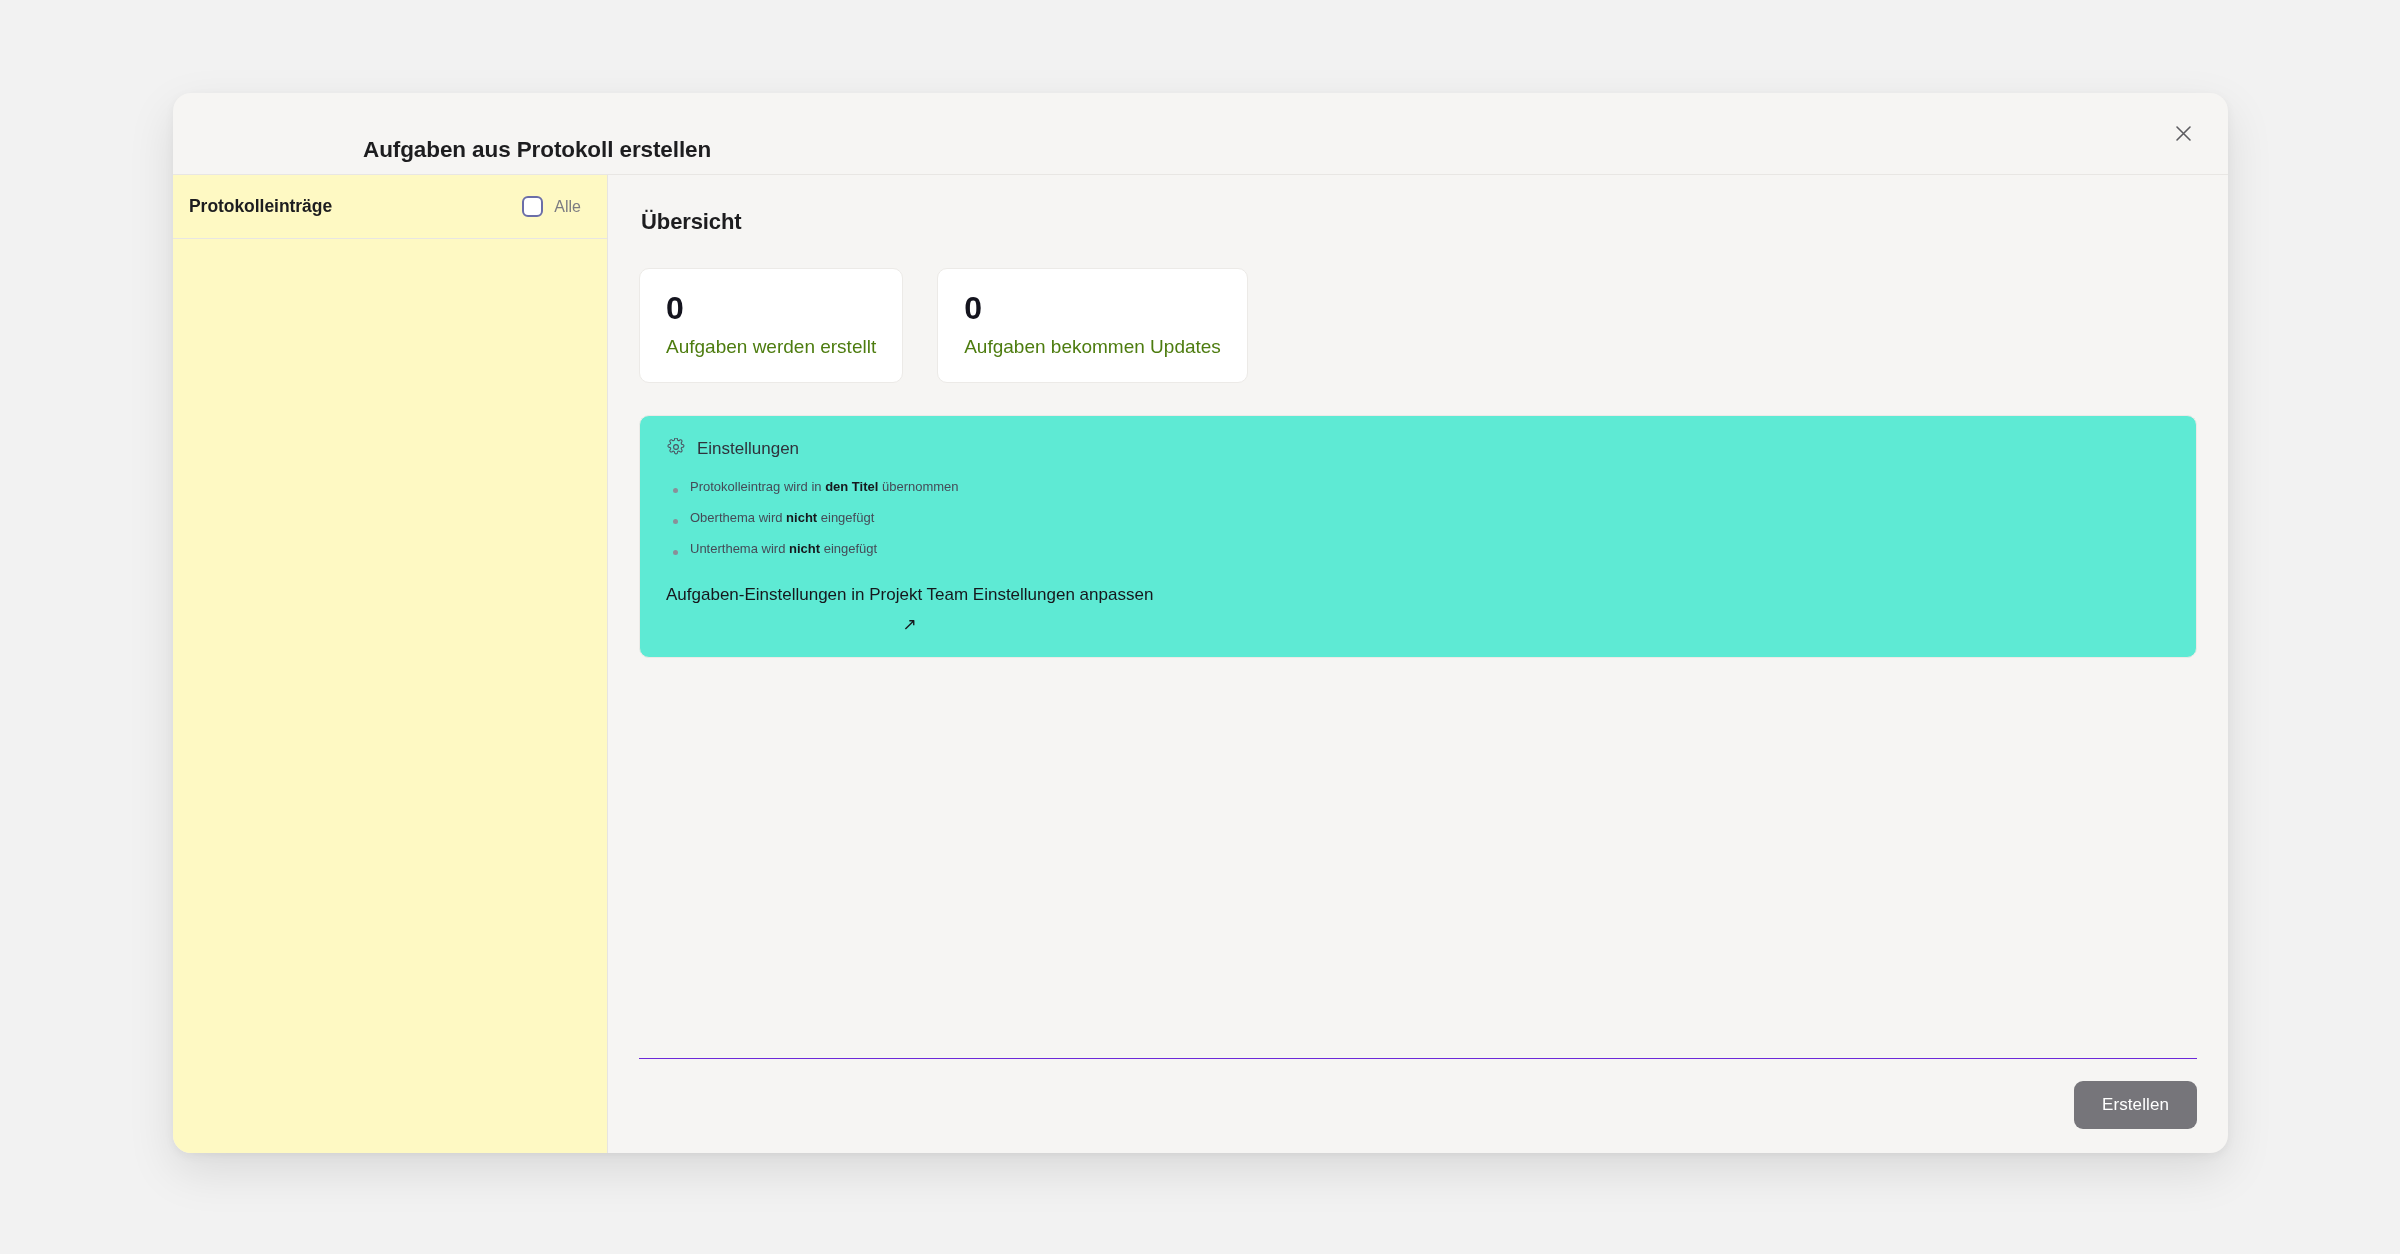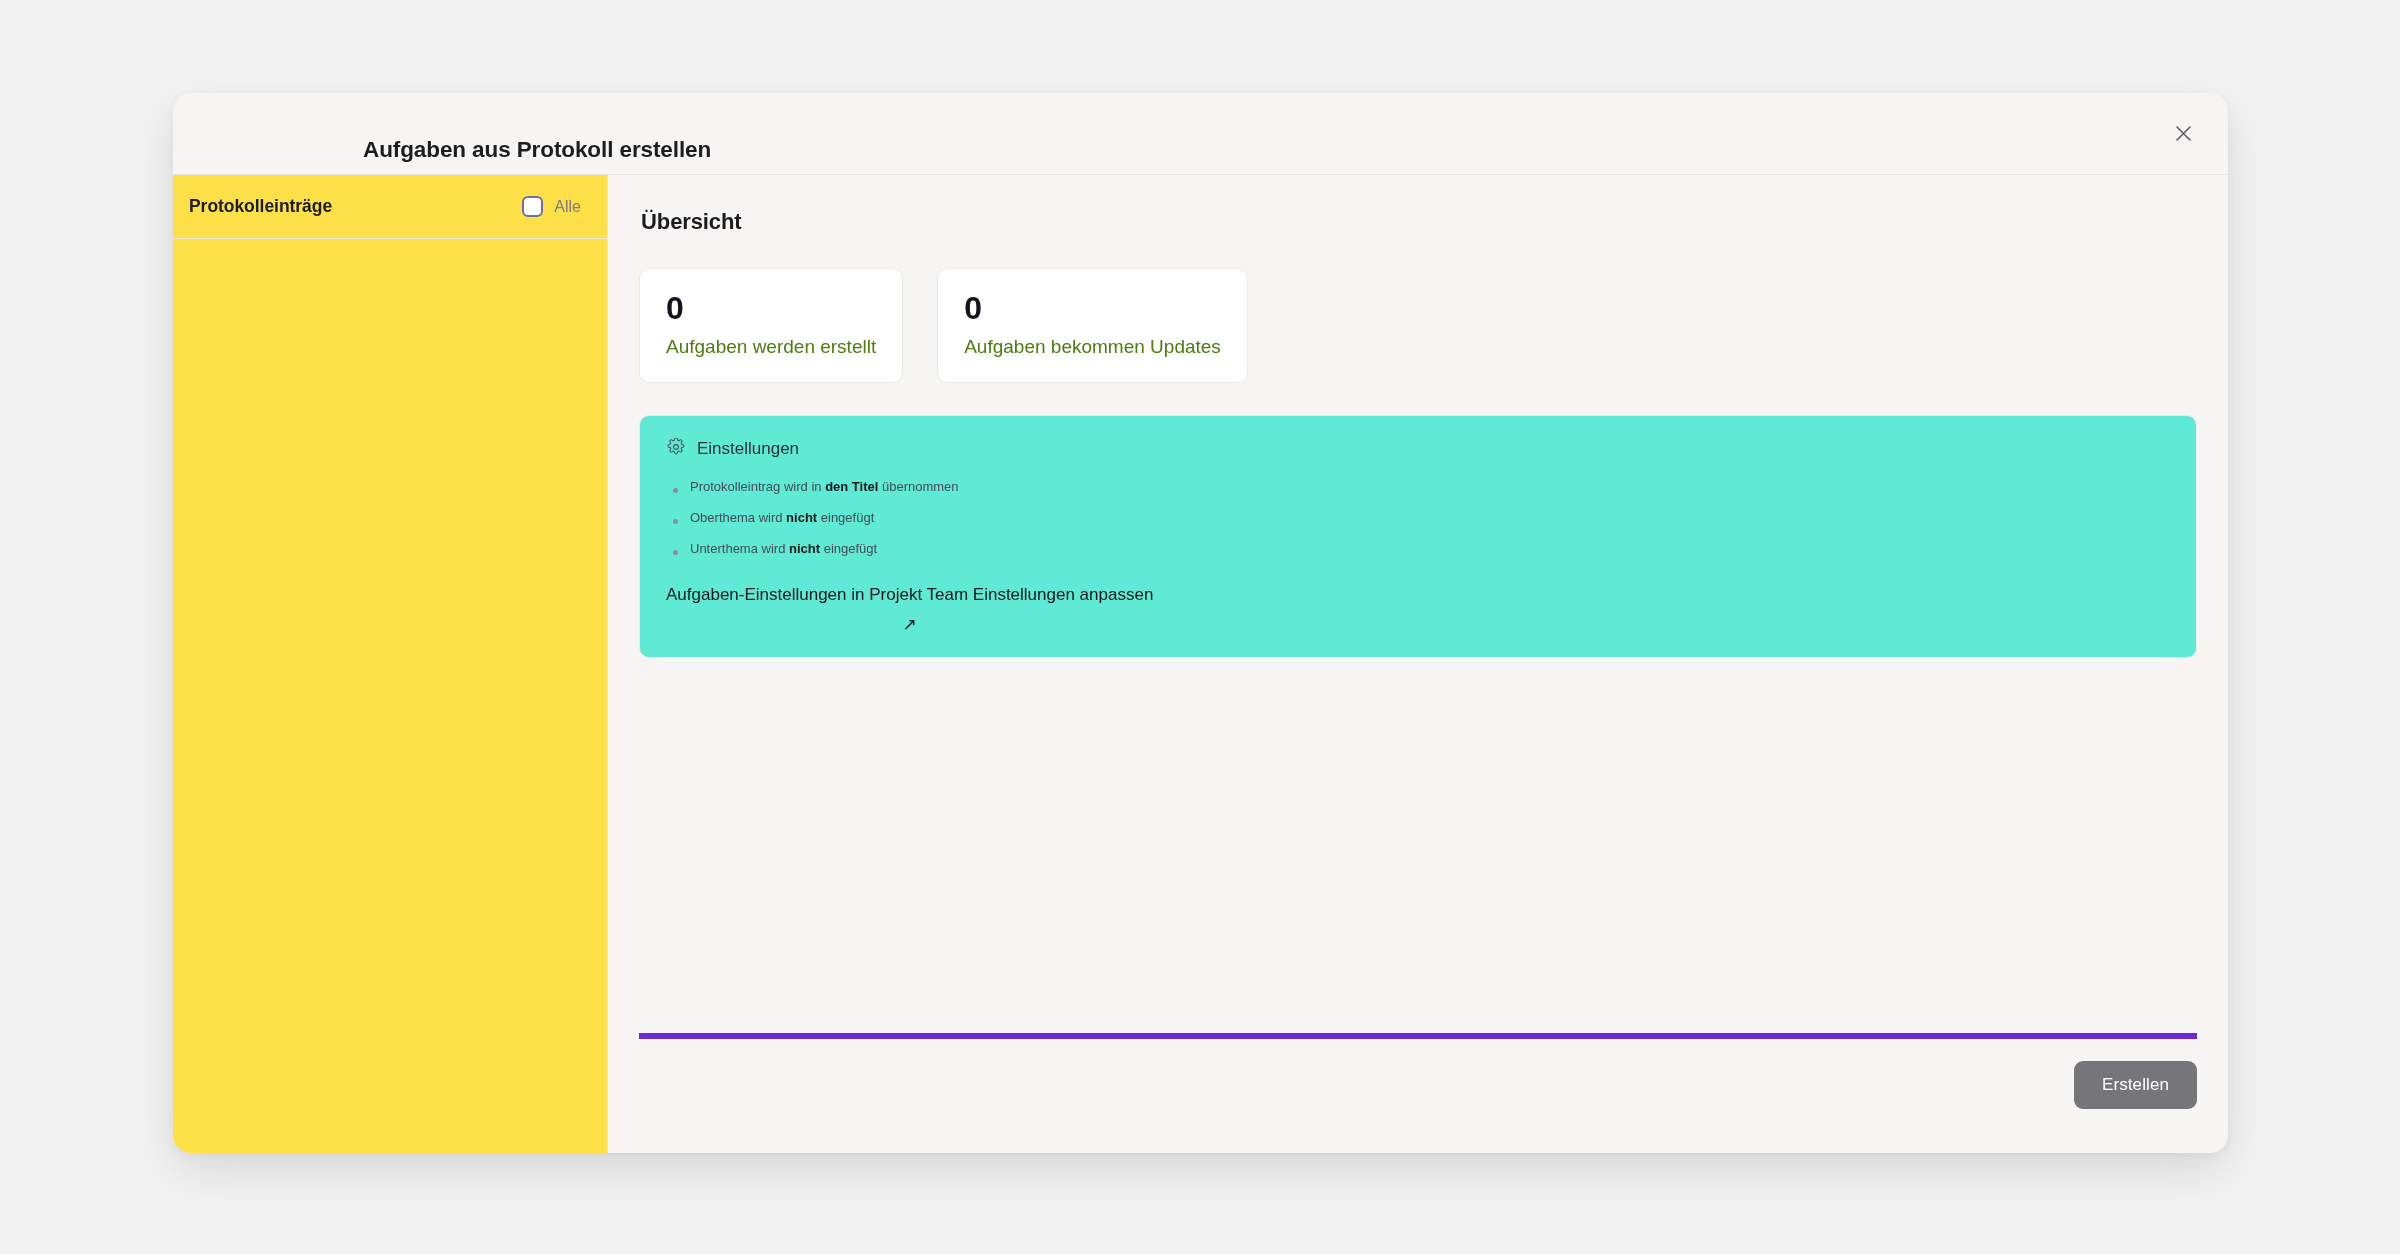--- a/index.html
+++ b/index.html
@@ -80,21 +80,21 @@
     min-height: 0;
   }
 
   
   .sidebar {
     width: 435px;
     flex: 0 0 435px;
     border-right: 1px solid #e6e4e1;
     display: flex;
     flex-direction: column;
-    background: #fde047;
+    background: #fef9c3;
     box-sizing: border-box;
   }
   .sidebar-header {
     height: 64px;
     flex: 0 0 64px;
     display: flex;
     align-items: center;
     justify-content: space-between;
     padding: 0 26px 0 16px;
     border-bottom: 1px solid #e8e6e3;
@@ -239,22 +239,22 @@
   }
   .settings-link .arrow {
     font-size: 17px;
     line-height: 1;
     color: #16181d;
   }
 
   
   .content-footer {
     flex: 0 0 auto;
-    border-top: 6px solid #6d28d9;
-    padding: 22px 0 44px 0;
+    border-top: 1px solid #6d28d9;
+    padding: 22px 0 24px 0;
     display: flex;
     justify-content: flex-end;
   }
   .primary-btn {
     background: #76757a;
     color: #ffffff;
     border: none;
     border-radius: 9px;
     font-family: "Liberation Sans", sans-serif;
     font-size: 17px;

